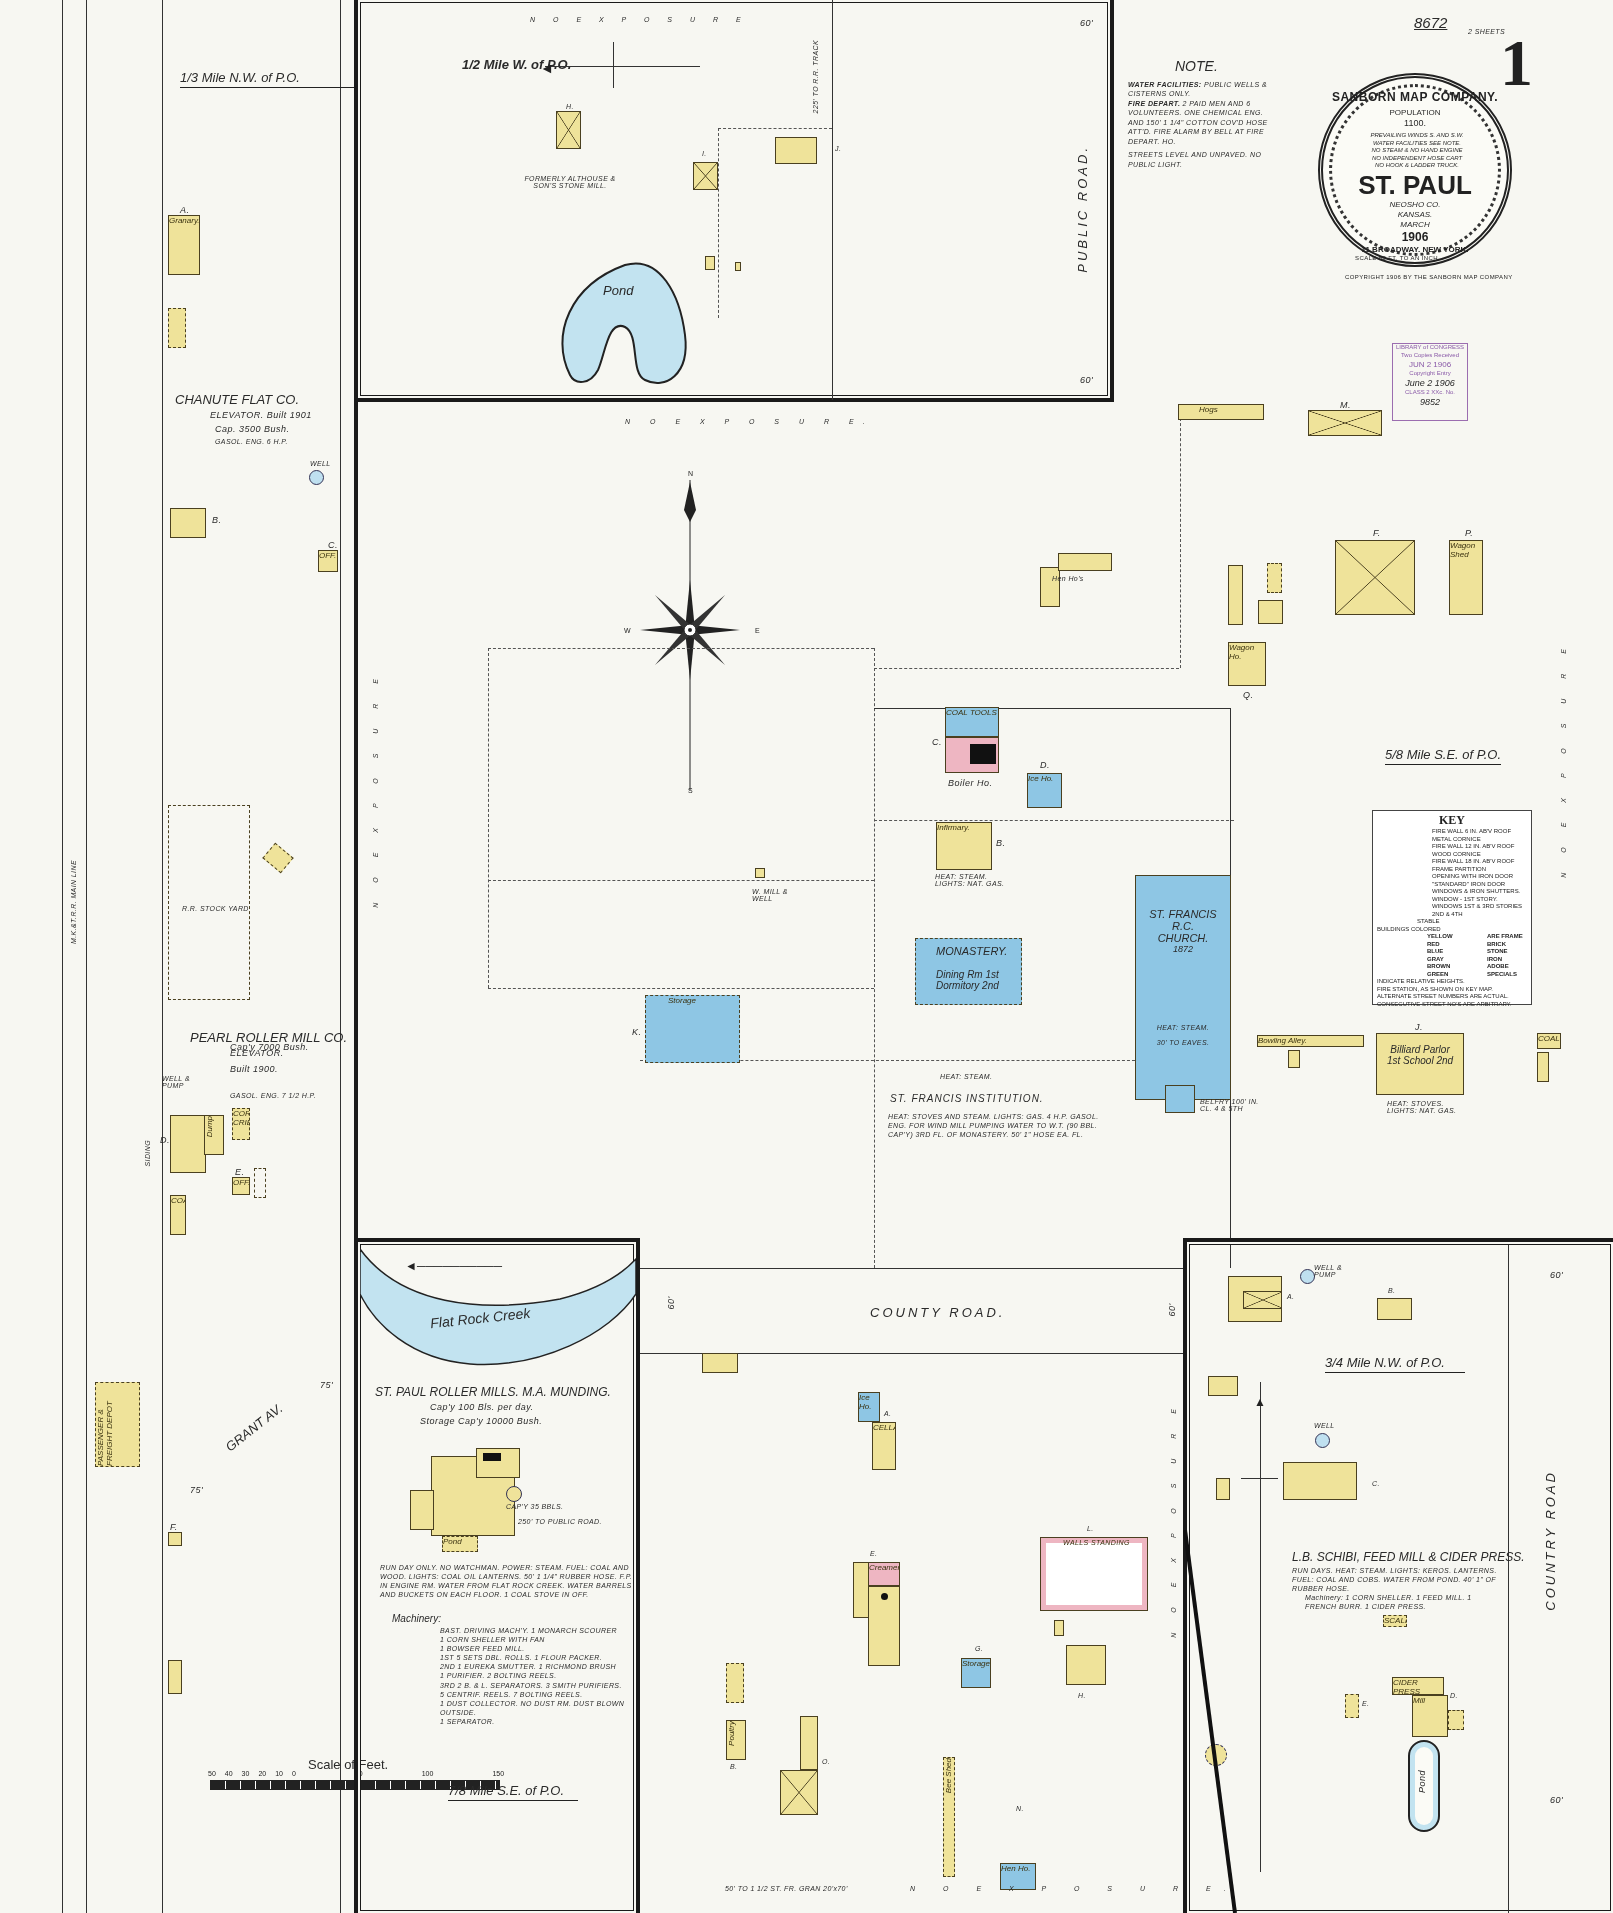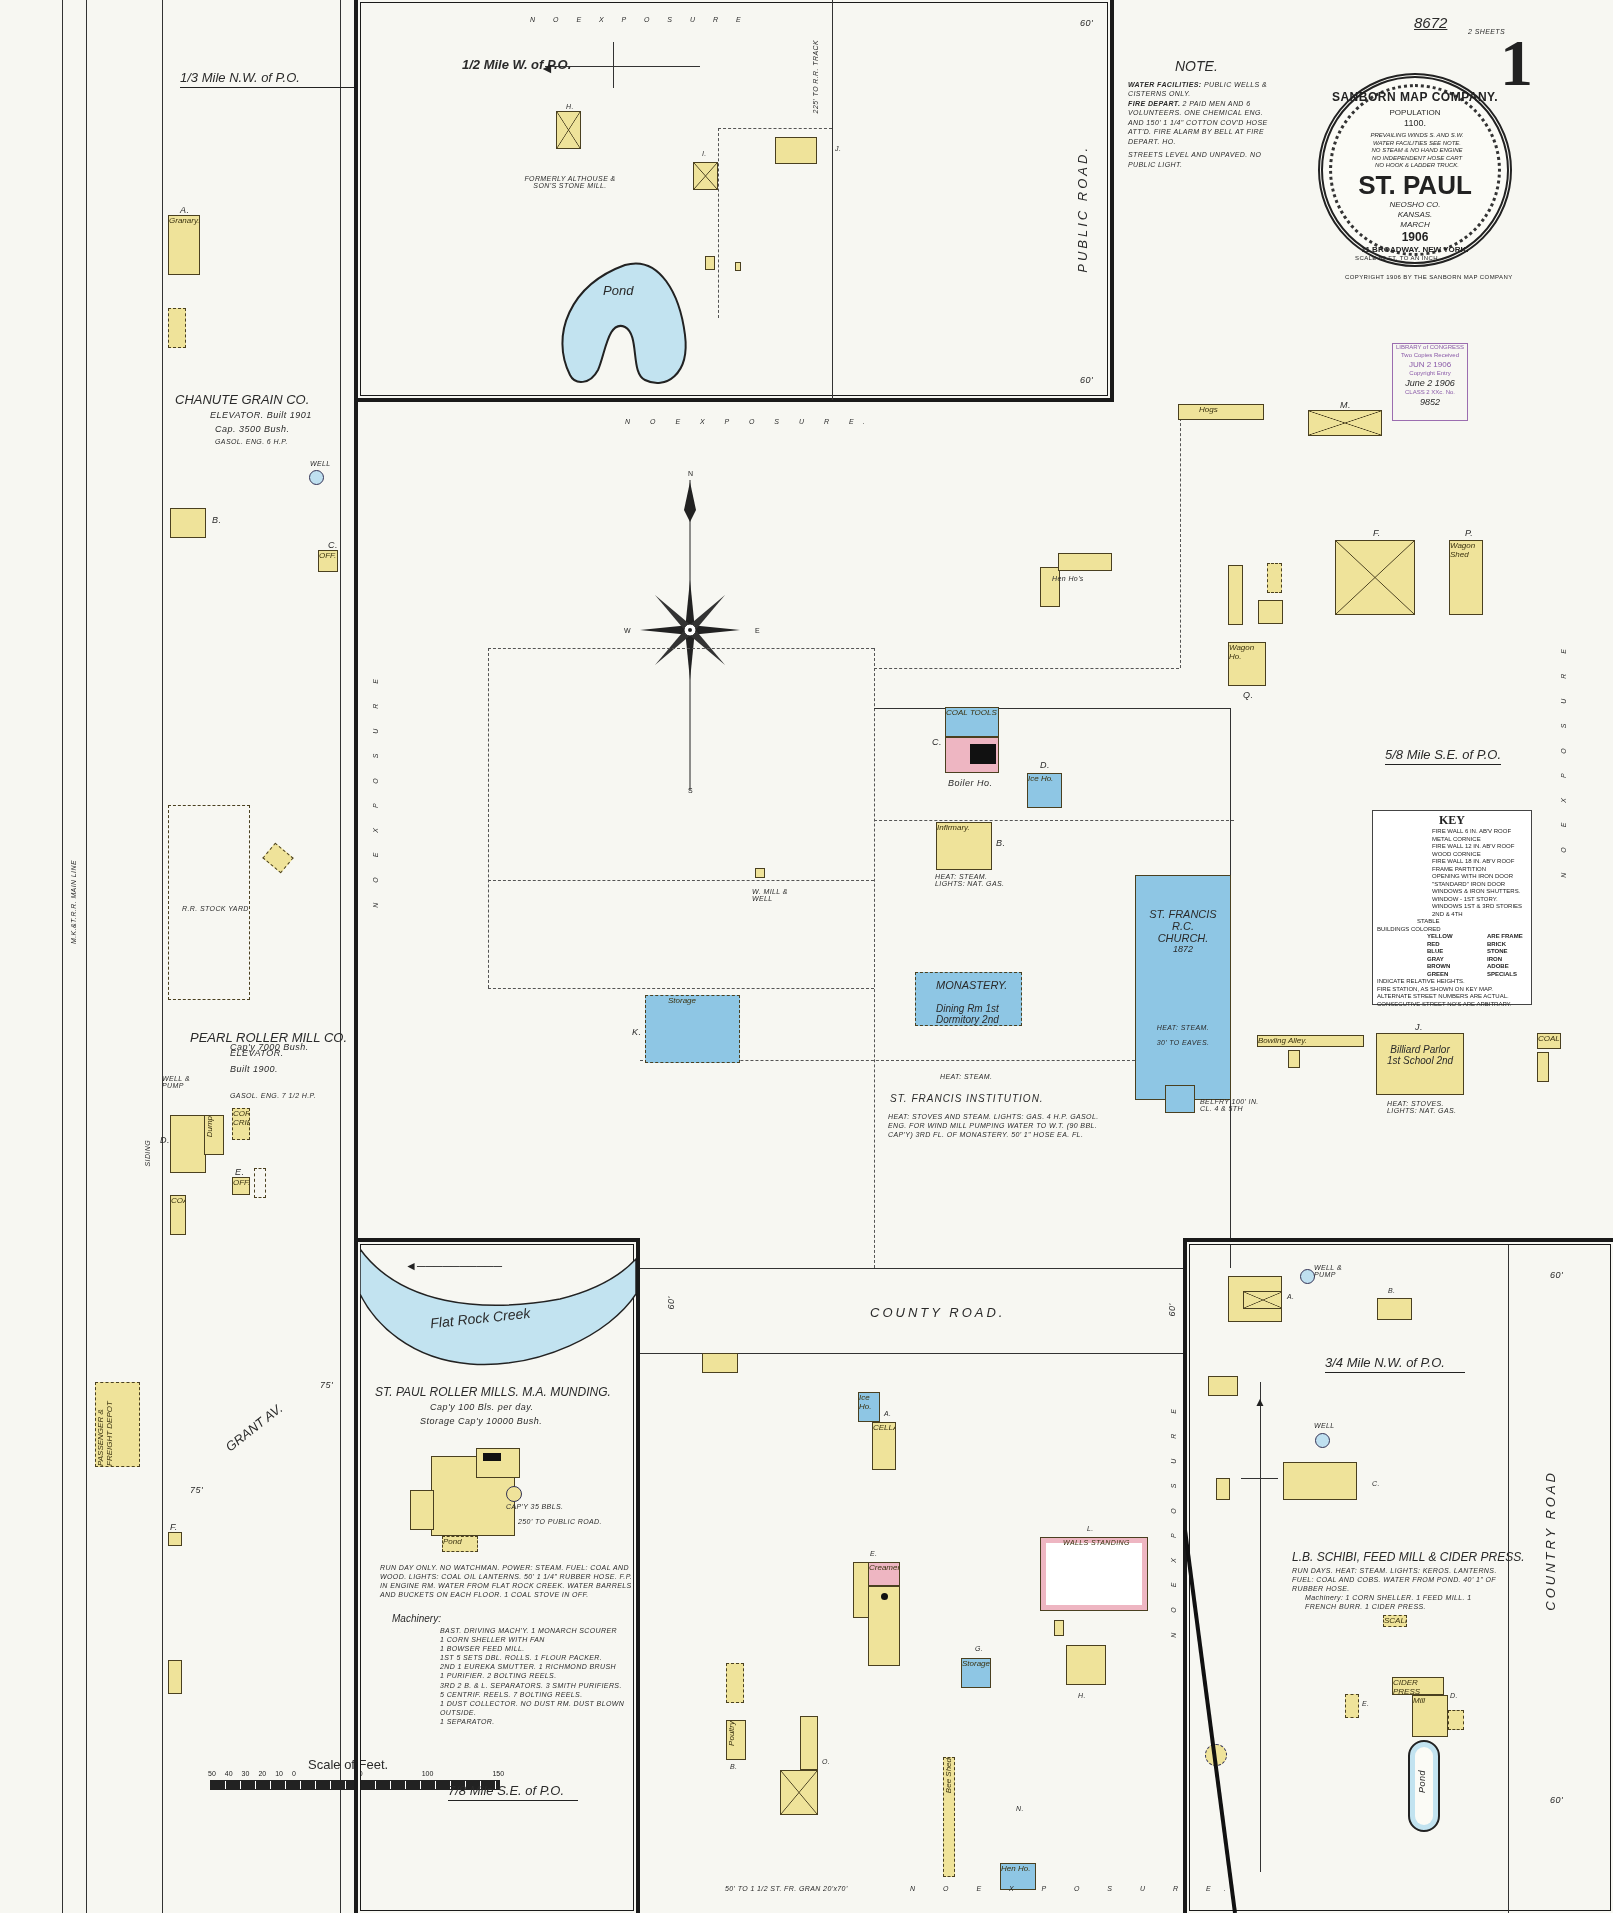--- a/index.html
+++ b/index.html
@@ -34,21 +34,21 @@
 <div class="abs hand xs vtext" style="left:70px;top:860px;">M.K.&amp;T.R.R. MAIN LINE</div>
 <div class="abs hand xs vtext" style="left:144px;top:1140px;">SIDING</div>
 
 <div class="line" style="left:340px;top:0;width:1.2px;height:1913px;"></div>
 <div class="abs hand md ul" style="left:180px;top:70px;width:175px;">1/3 Mile N.W. of P.O.</div>
 
 <div class="abs hand sm" style="left:180px;top:205px;">A.</div>
 <div class="bldg y" style="left:168px;top:215px;width:32px;height:60px;"><span>Granary.</span></div>
 <div class="bldg y dash" style="left:168px;top:308px;width:18px;height:40px;"></div>
 
-<div class="abs hand md" style="left:175px;top:392px;">CHANUTE GRAIN CO.</div>
+<div class="abs hand md" style="left:175px;top:392px;">CHANUTE FLAT CO.</div>
 <div class="abs hand sm" style="left:210px;top:410px;">ELEVATOR. Built 1901</div>
 <div class="abs hand sm" style="left:215px;top:424px;">Cap. 3500 Bush.</div>
 <div class="abs hand xs" style="left:215px;top:438px;">GASOL. ENG. 6 H.P.</div>
 <div class="abs hand xs" style="left:310px;top:460px;">WELL</div>
 <div class="well" style="left:309px;top:470px;width:13px;height:13px;"></div>
 <div class="bldg y" style="left:170px;top:508px;width:36px;height:30px;"></div>
 <div class="abs hand sm" style="left:212px;top:515px;">B.</div>
 <div class="abs hand sm" style="left:328px;top:540px;">C.</div>
 <div class="bldg y" style="left:318px;top:550px;width:20px;height:22px;"><span>OFF.</span></div>
 
@@ -208,21 +208,21 @@
     <div style="position:absolute;left:24px;top:6px;width:26px;height:20px;background:#111;"></div>
   </div>
 <div class="abs hand sm" style="left:932px;top:737px;">C.</div>
 <div class="abs hand sm" style="left:948px;top:778px;">Boiler Ho.</div>
 <div class="abs hand sm" style="left:1040px;top:760px;">D.</div>
 <div class="bldg b" style="left:1027px;top:773px;width:35px;height:35px;"><span>Ice Ho.</span></div>
 <div class="bldg y" style="left:936px;top:822px;width:56px;height:48px;"><span>Infirmary.</span></div>
 <div class="abs hand sm" style="left:996px;top:838px;">B.</div>
 <div class="abs hand xs" style="left:935px;top:873px;width:75px;">HEAT: STEAM. LIGHTS: NAT. GAS.</div>
 
-<div class="bldg b dash" style="left:915px;top:972px;width:107px;height:54px;">
+<div class="bldg b dash" style="left:915px;top:938px;width:107px;height:67px;">
   <div class="hand" style="font-size:11px;margin:6px 0 0 20px;">MONASTERY.</div>
   <div class="hand" style="font-size:10px;margin:12px 0 0 20px;">Dining Rm 1st</div>
   <div class="hand" style="font-size:10px;margin-left:20px;">Dormitory 2nd</div>
 </div>
 <div class="abs hand xs" style="left:940px;top:1073px;">HEAT: STEAM.</div>
 <div class="abs hand" style="left:890px;top:1093px;font-size:10px;letter-spacing:1px;">ST. FRANCIS INSTITUTION.</div>
 <div class="abs hand xs" style="left:888px;top:1112px;width:215px;line-height:1.3;">HEAT: STOVES AND STEAM. LIGHTS: GAS. 4 H.P. GASOL. ENG. FOR WIND MILL PUMPING WATER TO W.T. (90 BBL. CAP'Y) 3RD FL. OF MONASTERY. 50' 1" HOSE EA. FL.</div>
 
 <div class="bldg b" style="left:1135px;top:875px;width:96px;height:225px;">
   <div class="hand" style="font-size:11px;text-align:center;margin-top:32px;padding:0 12px;">ST. FRANCIS R.C. CHURCH.</div>

